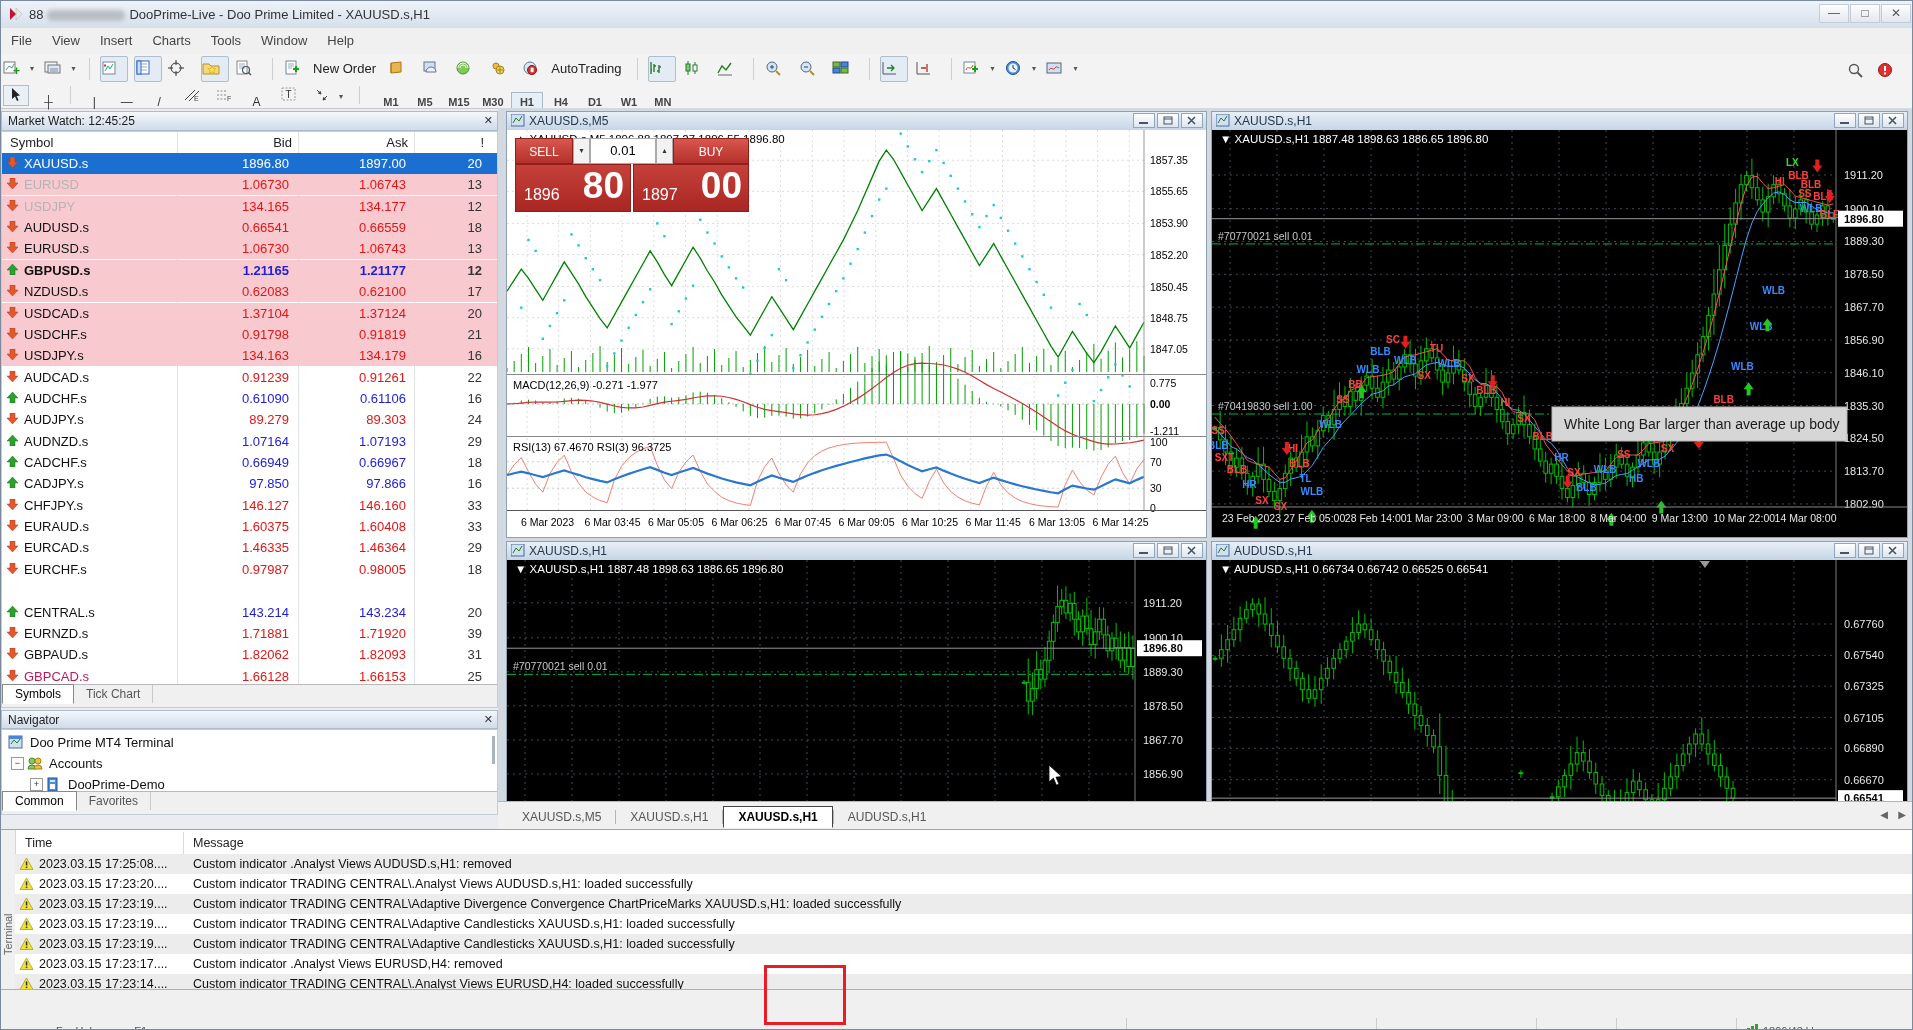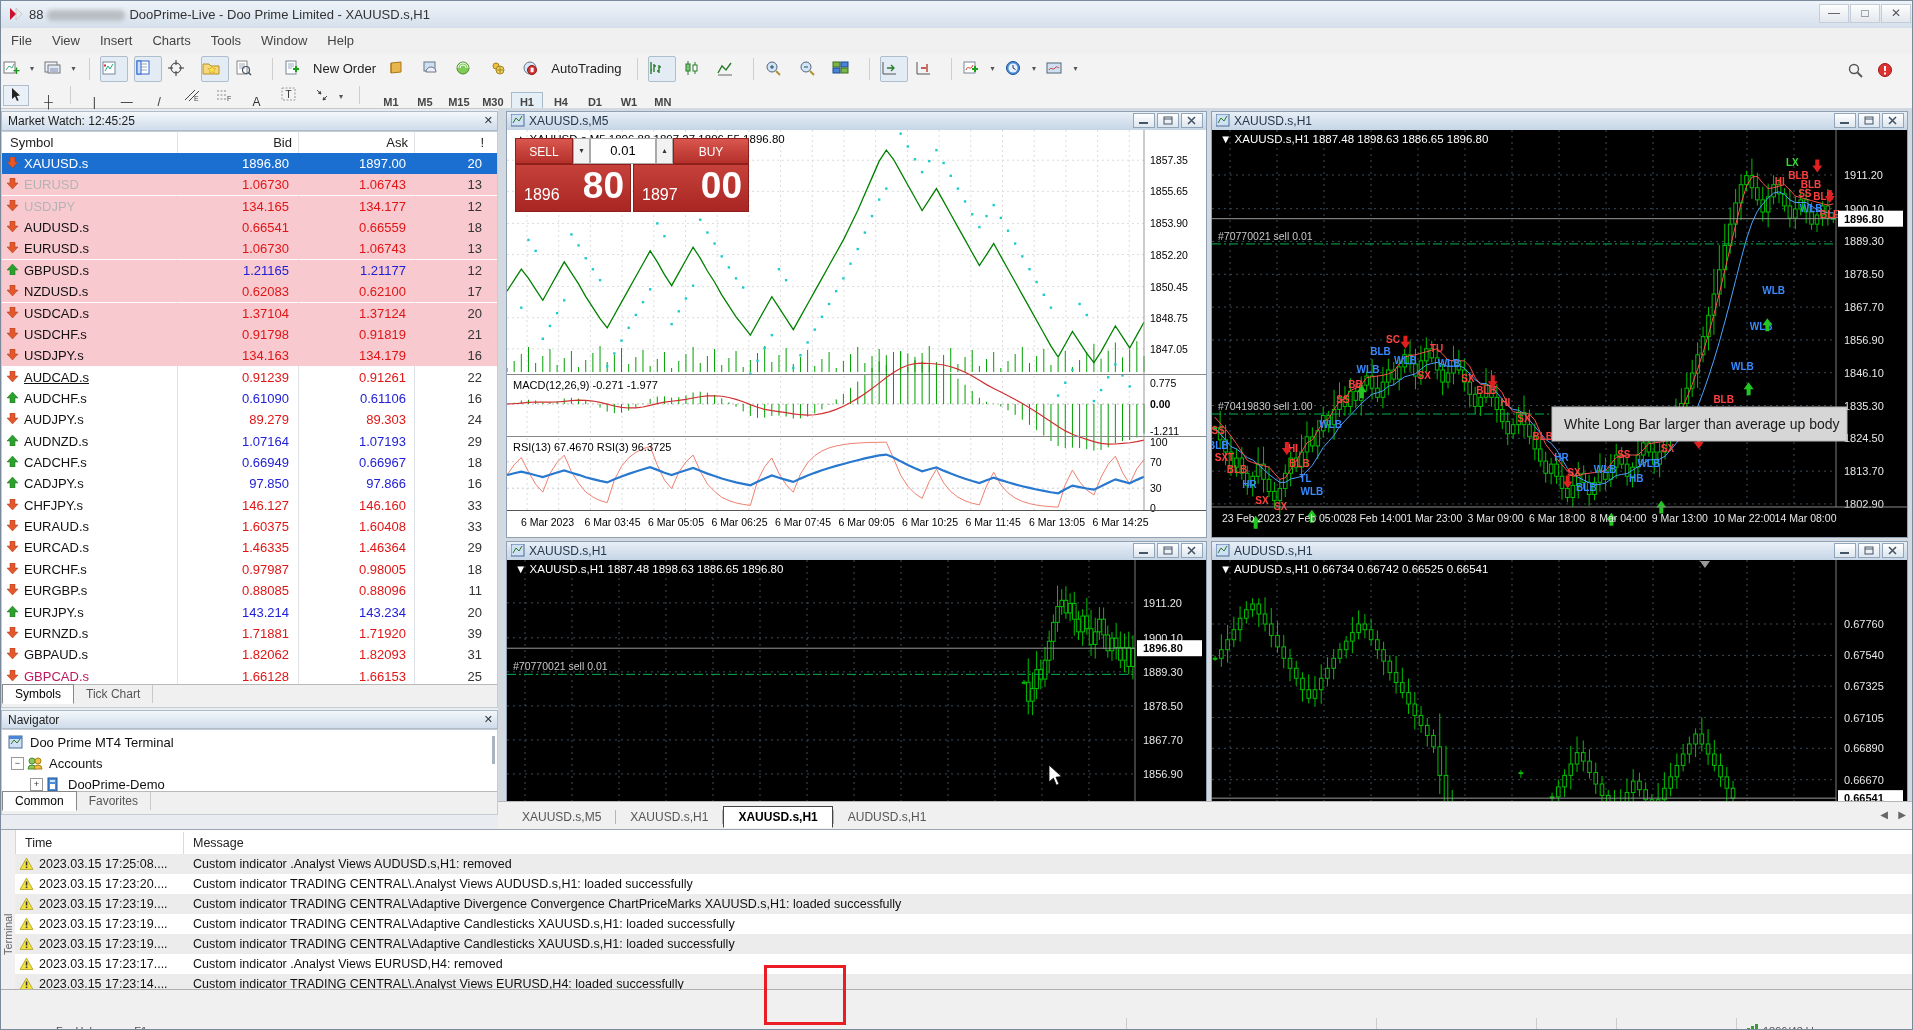--- a/index.html
+++ b/index.html
@@ -319,21 +319,21 @@
         </div>
         <div class="mw-row" style="top: 106.44px; background: rgb(248, 201, 207);">
           <svg width="11" height="11" class="mw-arrow">
             <path d="M5.5,11 L0,5 H3 V0 H8 V5 H11 Z" fill="#e2572b" stroke="#a83a18" stroke-width="0.5"></path>
           </svg>
           <span class="mw-sym" style="color: rgb(17, 17, 17);">EURUSD.s</span>
           <span class="mw-bid" style="left: 175px; width: 112px; color: rgb(224, 21, 21);">1.06730</span>
           <span class="mw-bid" style="left: 296px; width: 108px; color: rgb(224, 21, 21);">1.06743</span>
           <span class="mw-bid" style="left: 412px; width: 68px; color: rgb(51, 51, 51);">13</span>
         </div>
-        <div class="mw-row" style="top: 127.8px; background: rgb(248, 201, 207);">
+        <div class="mw-row" style="top: 127.8px; background: rgb(248, 201, 207); font-weight: bold;">
           <svg width="11" height="11" class="mw-arrow">
             <path d="M5.5,0 L11,6 H8 V11 H3 V6 H0 Z" fill="#2ca02c" stroke="#1a701a" stroke-width="0.5"></path>
           </svg>
           <span class="mw-sym" style="color: rgb(17, 17, 17);">GBPUSD.s</span>
           <span class="mw-bid" style="left: 175px; width: 112px; color: rgb(32, 32, 216);">1.21165</span>
           <span class="mw-bid" style="left: 296px; width: 108px; color: rgb(32, 32, 216); text-align: right;">1.21177</span>
           <span class="mw-bid" style="left: 412px; width: 68px; color: rgb(51, 51, 51);">12</span>
         </div>
         <div class="mw-row" style="top: 149.16px; background: rgb(248, 201, 207);">
           <svg width="11" height="11" class="mw-arrow">
@@ -368,21 +368,21 @@
           </svg>
           <span class="mw-sym" style="color: rgb(17, 17, 17);">USDJPY.s</span>
           <span class="mw-bid" style="left: 175px; width: 112px; color: rgb(224, 21, 21);">134.163</span>
           <span class="mw-bid" style="left: 296px; width: 108px; color: rgb(224, 21, 21);">134.179</span>
           <span class="mw-bid" style="left: 412px; width: 68px; color: rgb(51, 51, 51);">16</span>
         </div>
         <div class="mw-row" style="top: 234.6px;">
           <svg width="11" height="11" class="mw-arrow">
             <path d="M5.5,11 L0,5 H3 V0 H8 V5 H11 Z" fill="#e2572b" stroke="#a83a18" stroke-width="0.5"></path>
           </svg>
-          <span class="mw-sym" style="color: rgb(17, 17, 17); text-decoration: underline;">AUDCAD.s</span>
+          <span class="mw-sym" style="color: rgb(17, 17, 17);">AUDCAD.s</span>
           <span class="mw-bid" style="left: 175px; width: 112px; color: rgb(224, 21, 21);">0.91239</span>
           <span class="mw-bid" style="left: 296px; width: 108px; color: rgb(224, 21, 21);">0.91261</span>
           <span class="mw-bid" style="left: 412px; width: 68px; color: rgb(51, 51, 51);">22</span>
         </div>
         <div class="mw-row" style="top: 255.96px;">
           <svg width="11" height="11" class="mw-arrow">
             <path d="M5.5,0 L11,6 H8 V11 H3 V6 H0 Z" fill="#2ca02c" stroke="#1a701a" stroke-width="0.5"></path>
           </svg>
           <span class="mw-sym" style="color: rgb(17, 17, 17);">AUDCHF.s</span>
           <span class="mw-bid" style="left: 175px; width: 112px; color: rgb(32, 32, 216);">0.61090</span>
@@ -454,34 +454,25 @@
         </div>
         <div class="mw-row" style="top: 426.84px;">
           <svg width="11" height="11" class="mw-arrow">
             <path d="M5.5,11 L0,5 H3 V0 H8 V5 H11 Z" fill="#e2572b" stroke="#a83a18" stroke-width="0.5"></path>
           </svg>
           <span class="mw-sym" style="color: rgb(17, 17, 17);">EURCHF.s</span>
           <span class="mw-bid" style="left: 175px; width: 112px; color: rgb(224, 21, 21);">0.97987</span>
           <span class="mw-bid" style="left: 296px; width: 108px; color: rgb(224, 21, 21);">0.98005</span>
           <span class="mw-bid" style="left: 412px; width: 68px; color: rgb(51, 51, 51);">18</span>
         </div>
-        <div class="mw-row" style="top: 448.2px;">
-          <svg width="11" height="11" class="mw-arrow">
-            <path d="M5.5,11 L0,5 H3 V0 H8 V5 H11 Z" fill="#e2572b" stroke="#a83a18" stroke-width="0.5"></path>
-          </svg>
-          <span class="mw-sym" style="color: rgb(17, 17, 17);">EURGBP.s</span>
-          <span class="mw-bid" style="left: 175px; width: 112px; color: rgb(224, 21, 21);">0.88085</span>
-          <span class="mw-bid" style="left: 296px; width: 108px; color: rgb(224, 21, 21);">0.88096</span>
-          <span class="mw-bid" style="left: 412px; width: 68px; color: rgb(51, 51, 51);">11</span>
-        </div>
         <div class="mw-row" style="top: 469.56px;">
           <svg width="11" height="11" class="mw-arrow">
             <path d="M5.5,0 L11,6 H8 V11 H3 V6 H0 Z" fill="#2ca02c" stroke="#1a701a" stroke-width="0.5"></path>
           </svg>
-          <span class="mw-sym" style="color: rgb(17, 17, 17);">EURJPY.s</span>
+          <span class="mw-sym" style="color: rgb(17, 17, 17);">CENTRAL.s</span>
           <span class="mw-bid" style="left: 175px; width: 112px; color: rgb(32, 32, 216);">143.214</span>
           <span class="mw-bid" style="left: 296px; width: 108px; color: rgb(32, 32, 216);">143.234</span>
           <span class="mw-bid" style="left: 412px; width: 68px; color: rgb(51, 51, 51);">20</span>
         </div>
         <div class="mw-row" style="top: 490.92px;">
           <svg width="11" height="11" class="mw-arrow">
             <path d="M5.5,11 L0,5 H3 V0 H8 V5 H11 Z" fill="#e2572b" stroke="#a83a18" stroke-width="0.5"></path>
           </svg>
           <span class="mw-sym" style="color: rgb(17, 17, 17);">EURNZD.s</span>
           <span class="mw-bid" style="left: 175px; width: 112px; color: rgb(224, 21, 21);">1.71881</span>

